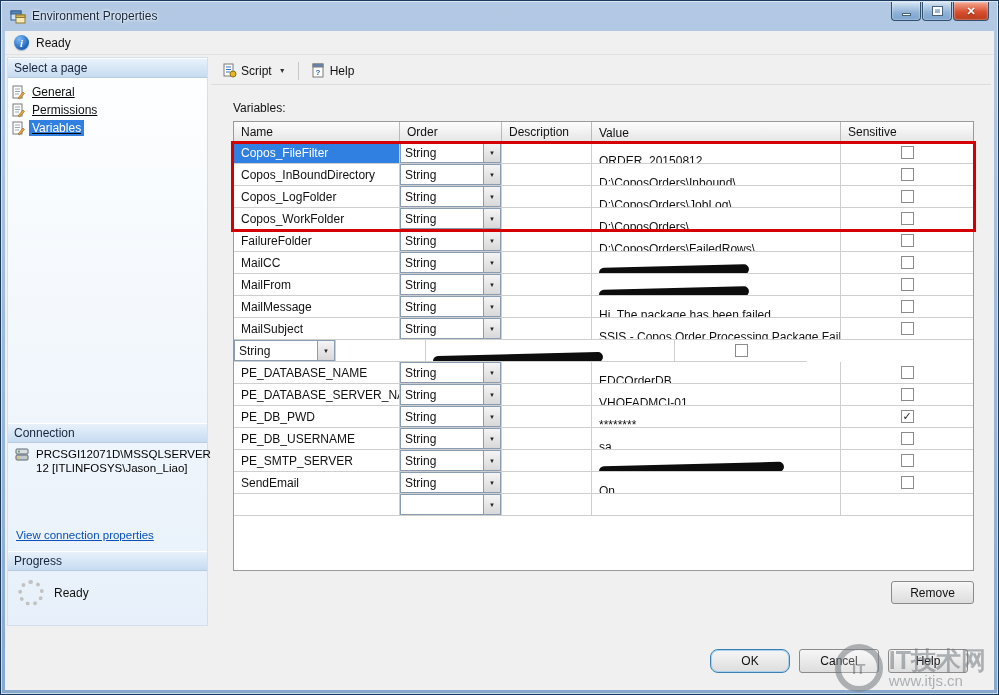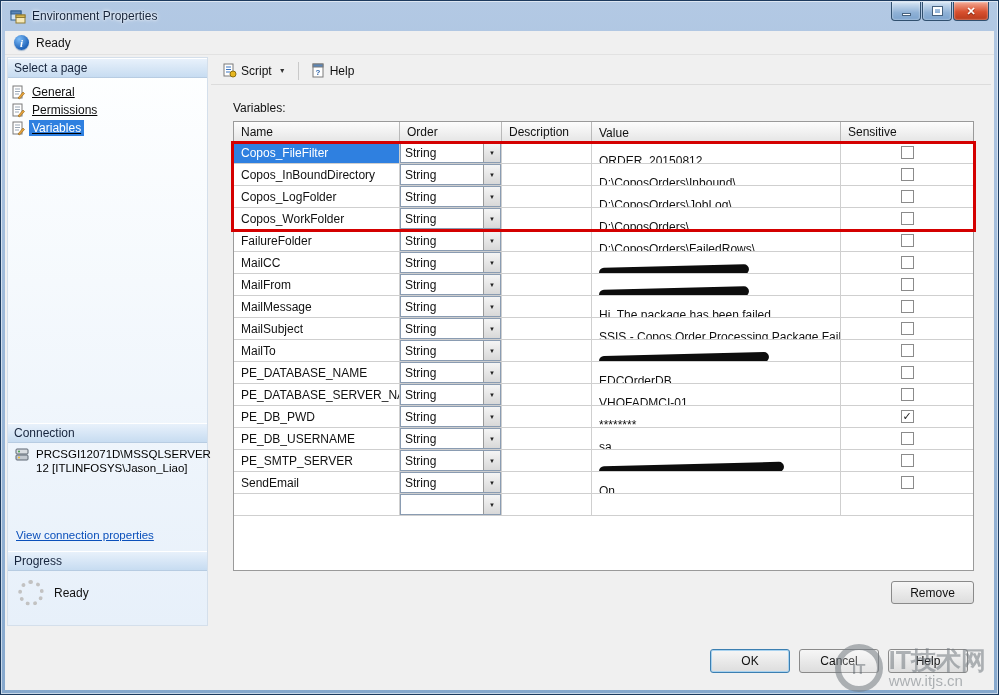--- a/index.html
+++ b/index.html
@@ -89,21 +89,21 @@
   .redacted { display:inline-block; height:10px; border-radius:6px; background:#0d0d0d;
     transform:rotate(-1.4deg); }
   .annotation { position:absolute; left:-3px; top:19px; width:calc(100% + 6px); height:91px;
     border:3px solid #d40000; z-index:5; pointer-events:none; }
 
   .remove-btn { position:absolute; left:680px; top:496px; width:83px; height:23px; }
 
   
   .btn { font-size:12px; color:#111; background:linear-gradient(#f6f6f6,#dddddd);
     border:1px solid #8a8a8a; border-radius:3px; cursor:default; }
-  .btn.primary { border-color:#3c7fb1; box-shadow:0 0 0 1px #a8d2ef inset; }
+  .btn.primary { border-color:#3c7fb1; box-shadow:0 0 0 1px #a8d2ef inset;border-radius:8px; }
 
   
   .footer { position:absolute; left:0; right:0; bottom:0; height:52px;
     display:flex; justify-content:flex-end; align-items:center; gap:9px; padding:0 26px 6px 0; }
   .footer .btn { width:80px; height:24px; }
 
   
   .watermark { position:absolute; right:12px; bottom:2px; display:flex; align-items:center; gap:6px;
     opacity:.55; color:#747b81; z-index:30; pointer-events:none; }
   .wm-circle { width:48px; height:48px; border:6px solid #747b81; border-radius:50%;
@@ -379,21 +379,20 @@
                     <span class="combo-btn">▼</span>
                   </div>
                 </div>
                 <div class="cell c-desc"></div>
                 <div class="cell c-value">SSIS - Copos Order Processing Package Failed</div>
                 <div class="cell c-sens">
                   <span class="checkbox"></span>
                 </div>
               </div>
               <div class="trow">
-                <div class="cell c-name">MailTo</div>
                 <div class="cell c-type">
                   <div class="combo">
                     <span class="combo-text">String</span>
                     <span class="combo-btn">▼</span>
                   </div>
                 </div>
                 <div class="cell c-desc"></div>
                 <div class="cell c-value">
                   <span class="redacted" style="width: 170px;"></span>
                 </div>

